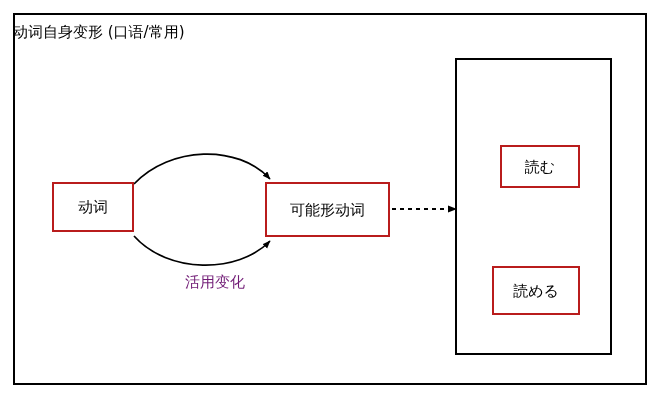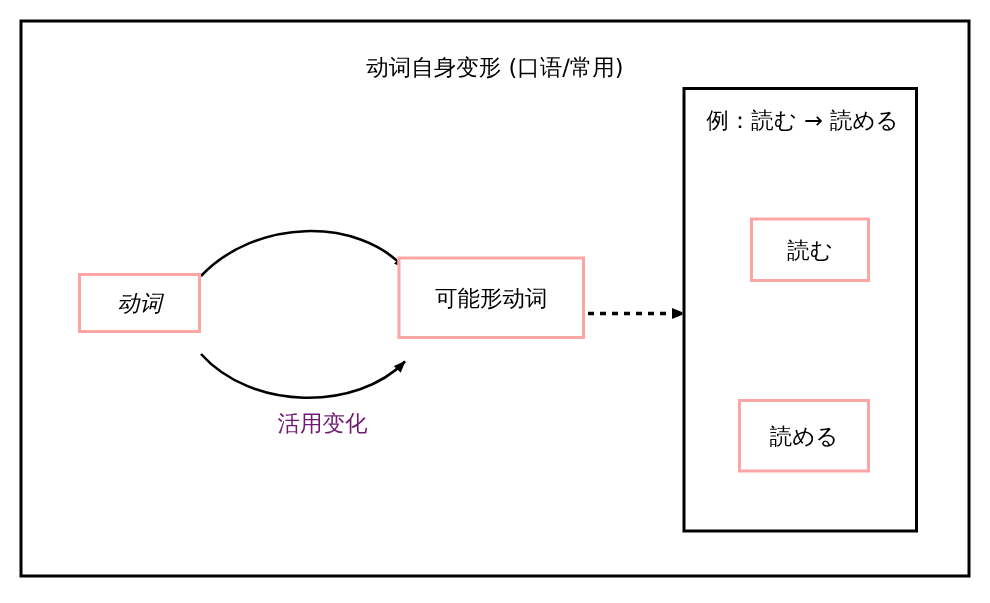--- a/index.html
+++ b/index.html
@@ -27,50 +27,49 @@
     top: 13px;
     width: 634px;
     height: 372px;
     border: 2px solid #000000;
     box-sizing: border-box;
     background: #ffffff;
   }
   .diagram-title {
     position: absolute;
     left: 13px;
-    top: 35px;
+    top: 22px;
     width: 634px;
-    text-align: center;
+    text-align: left;
     font-size: 15px;
     line-height: 20px;
     white-space: nowrap;
     color: #000000;
   }
   .node-box {
     position: absolute;
     box-sizing: border-box;
-    border: 2px solid #fca5a5;
+    border: 2px solid #b91c1c;
     background: #ffffff;
     display: flex;
     align-items: center;
     justify-content: center;
     font-size: 15px;
     line-height: 1.2;
     color: #000000;
   }
   #box-verb {
     left: 52px;
     top: 182px;
     width: 82px;
-    height: 40px;
-    font-style: italic;
+    height: 50px;
   }
   #box-potential {
     left: 265px;
-    top: 171px;
+    top: 182px;
     width: 125px;
     height: 55px;
   }
   .edge-label {
     position: absolute;
     left: 140px;
     top: 272px;
     width: 150px;
     text-align: center;
     font-size: 15px;
@@ -154,19 +153,18 @@
   </svg>
 
   <div class="node-box" id="box-verb">动词</div>
 
   <div class="node-box" id="box-potential">可能形动词</div>
 
   <div class="edge-label">活用变化</div>
 
   <div class="example-panel"></div>
 
-  <div class="example-caption">例：読む → 読める</div>
 
   <div class="node-box" id="box-yomu">読む</div>
 
   <div class="node-box" id="box-yomeru">読める</div>
 
 </div>
 
 </body></html>

